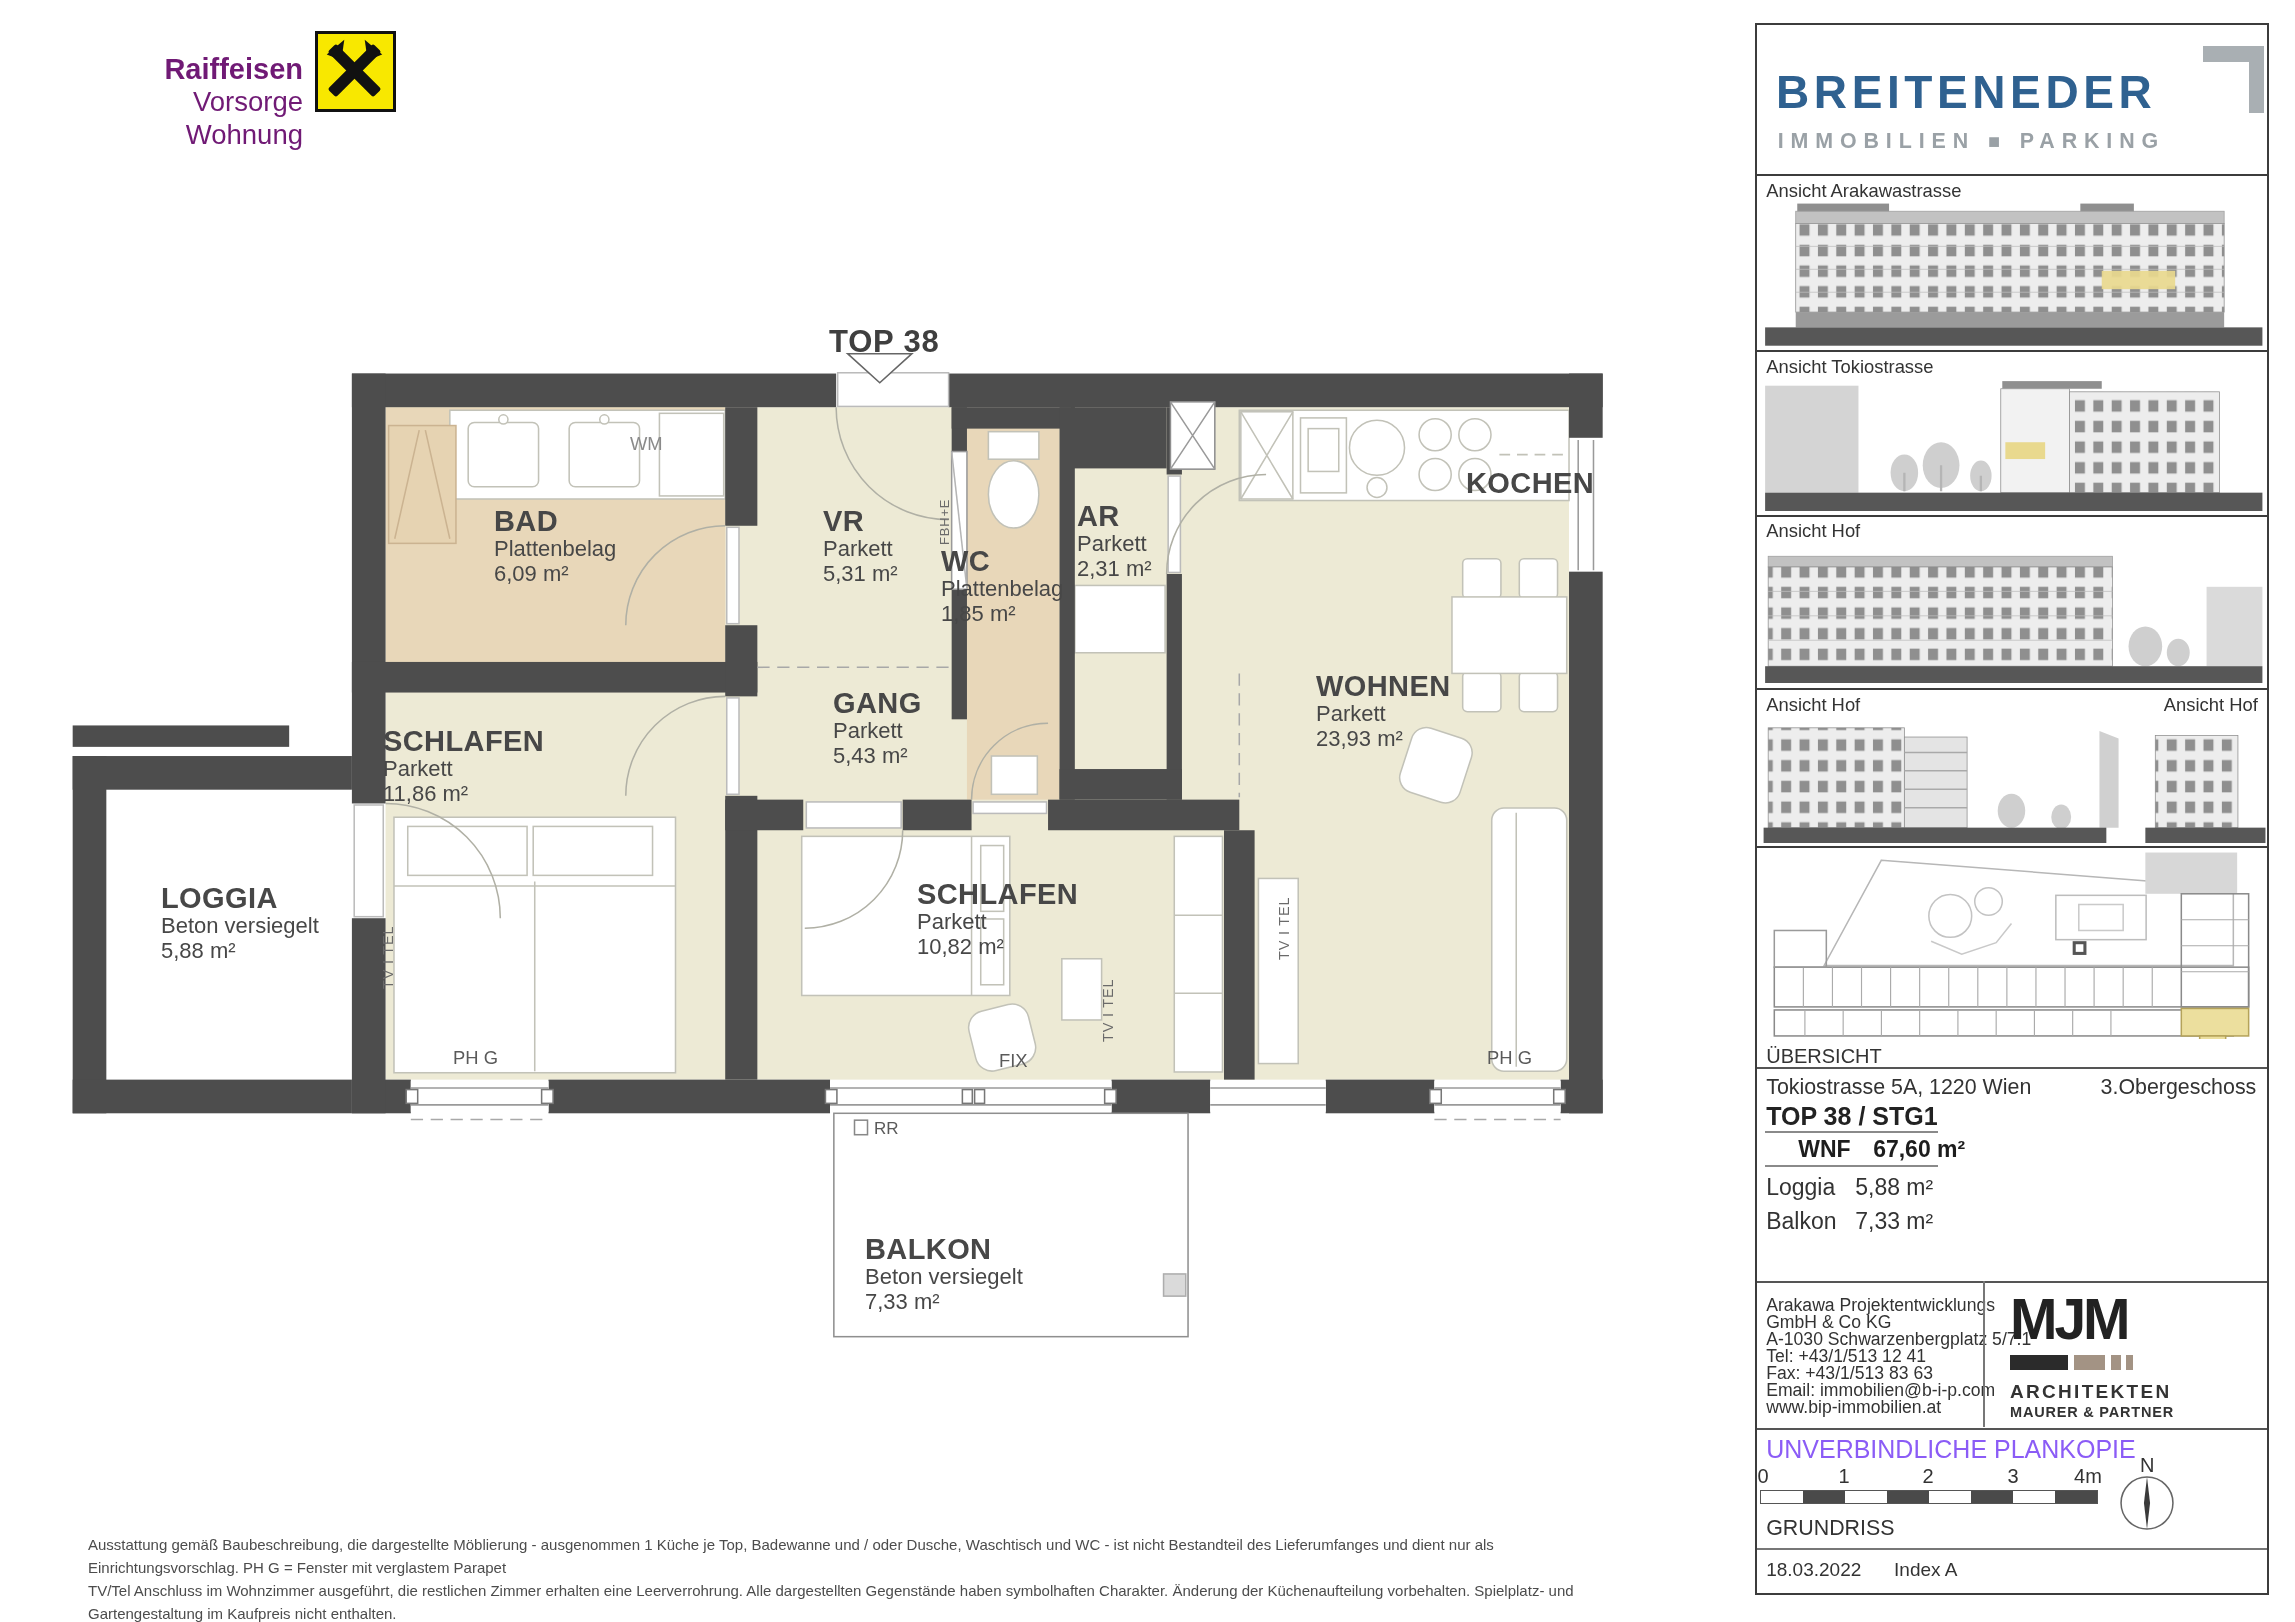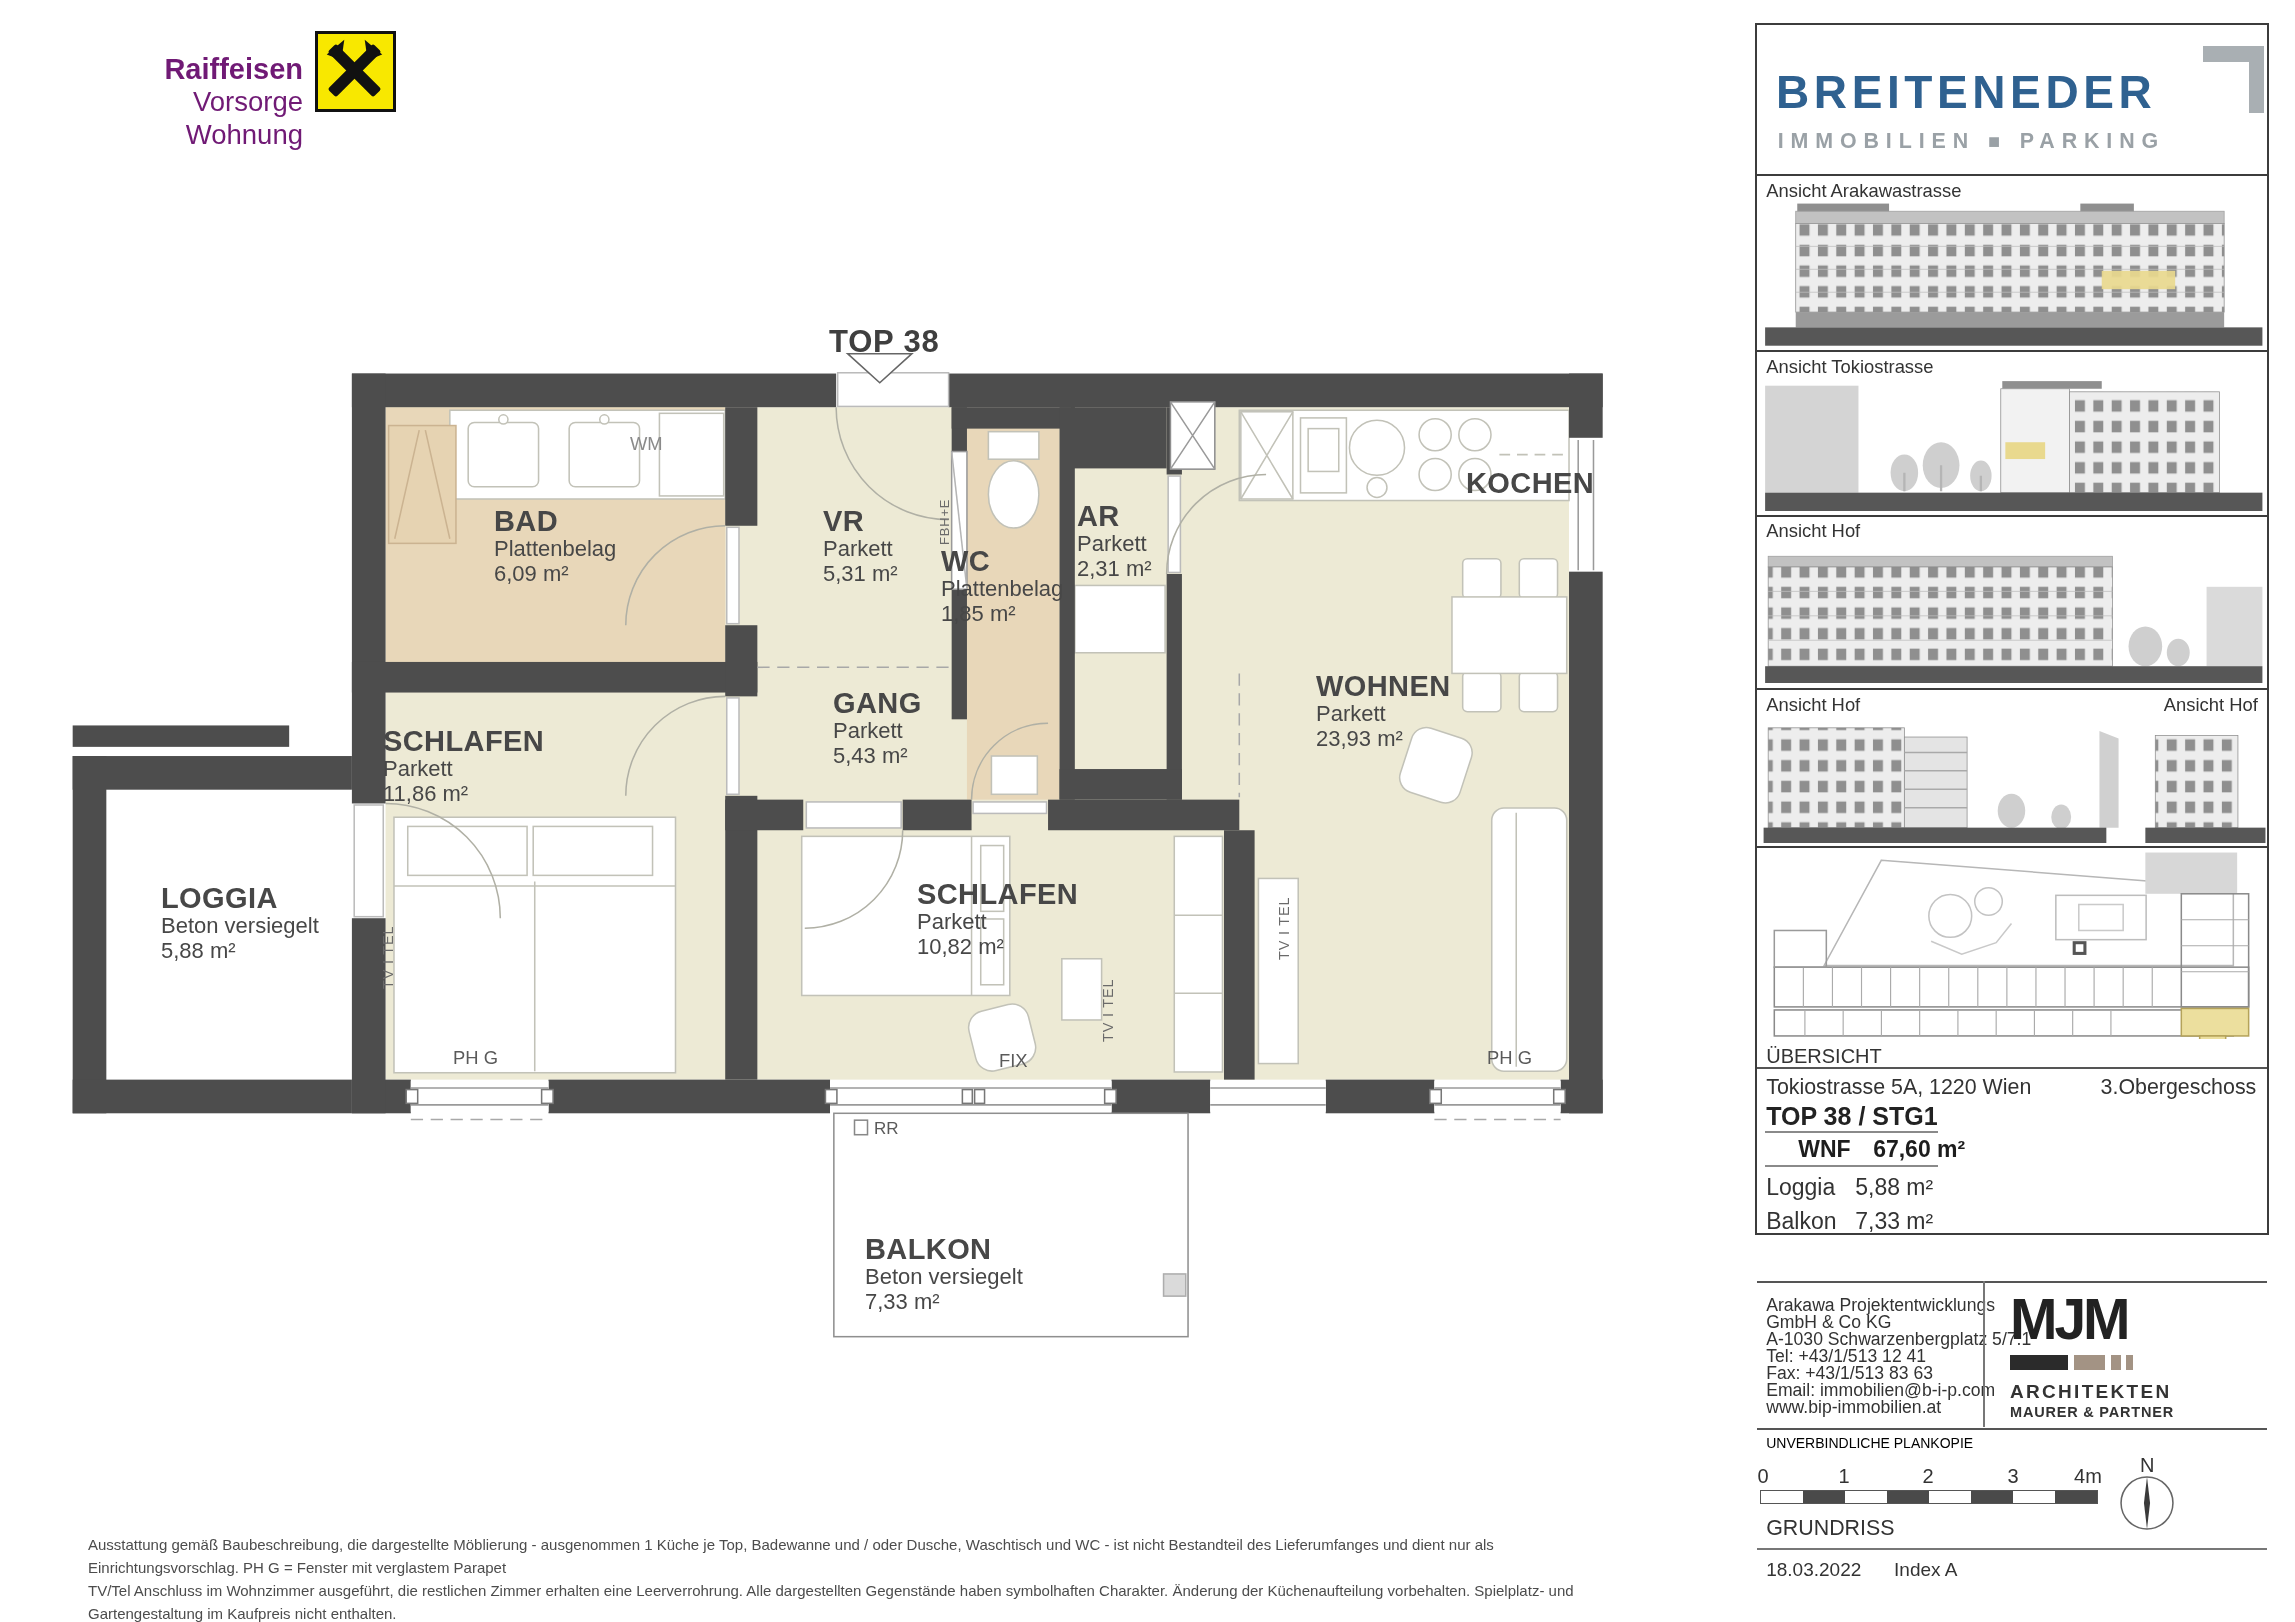--- a/index.html
+++ b/index.html
@@ -12,39 +12,39 @@
   .room-label .s{font-size:22px;font-weight:400;}
   .ann{position:absolute;font-size:18.4px;color:#5a5a5a;z-index:5;white-space:nowrap;}
   .ann.rot{transform:rotate(-90deg);transform-origin:0 0;font-size:14.5px;color:#6a6a6a;letter-spacing:0.8px;}
   .callout{position:absolute;font-size:31px;font-weight:bold;color:#3f3f3f;z-index:5;letter-spacing:0.8px;}
   
   .rf-text{position:absolute;text-align:right;line-height:1.18;color:#701a75;}
   .rf-l1{font-size:29px;font-weight:bold;}
   .rf-l2{font-size:27.5px;font-weight:400;}
   .rf-box{position:absolute;background:#f8e800;border:3.8px solid #111;box-sizing:border-box;}
   
-  .sidebar{position:absolute;left:1755px;top:23px;width:514px;height:1212px;
+  .sidebar{position:absolute;left:1755px;top:23px;width:514px;height:1572px;
            border:2.3px solid #3c3c3c;box-sizing:border-box;background:#fff;z-index:8;text-decoration:underline;}
   .sb-div{position:absolute;left:0;width:100%;height:2.3px;background:#3c3c3c;}
   .sb-vdiv{position:absolute;width:1.5px;background:#777;}
   .bn-name{position:absolute;font-size:46px;font-weight:bold;color:#2f6190;letter-spacing:4.6px;}
   .bn-sub{position:absolute;font-size:21.4px;color:#9aa1a6;letter-spacing:6.9px;font-weight:bold;}
   .bn-sub .sq{color:#9aa1a6;font-size:20px;}
   .panel-label{position:absolute;font-size:18.4px;color:#333;}
   .ov-label{position:absolute;font-size:20px;color:#333;}
   .addr{position:absolute;font-size:21.4px;color:#333;}
   .unit-title{position:absolute;font-size:25px;font-weight:bold;color:#222;}
   .hr{position:absolute;height:1.5px;background:#8a8a8a;}
   .mrow{position:absolute;display:flex;justify-content:space-between;width:167px;font-size:23px;color:#333;}
   .mrow.b{font-weight:bold;color:#1d1d1d;margin-left:32px;}
   .contact{position:absolute;font-size:17.6px;line-height:17px;color:#333;}
   .mjm{position:absolute;font-size:57px;font-weight:bold;letter-spacing:-3.1px;color:#222;}
   .mjm-line1{position:absolute;font-size:19px;font-weight:bold;letter-spacing:2.3px;color:#333;}
   .mjm-line2{position:absolute;font-size:14.5px;font-weight:bold;letter-spacing:0.8px;color:#333;}
-  .plankopie{position:absolute;font-size:14px;color:#000000;}
+  .plankopie{position:absolute;font-size:25px;color:#8b5cf6;}
   .scale-num{position:absolute;font-size:20px;color:#333;transform:translateX(-50%);}
   .scalebar{position:absolute;display:flex;border:1.5px solid #555;box-sizing:content-box;}
   .scalebar div{width:42px;height:12.2px;}
   .grundriss{position:absolute;font-size:21.4px;color:#333;}
   .daterow{position:absolute;font-size:19px;color:#333;}
   .daterow span{margin-right:27.5px;}
   .north-n{position:absolute;font-size:20px;color:#333;}
   
   .disc{position:absolute;left:88px;top:1533px;width:1500px;font-size:15px;
         line-height:23px;color:#4c4c4c;z-index:5;}

